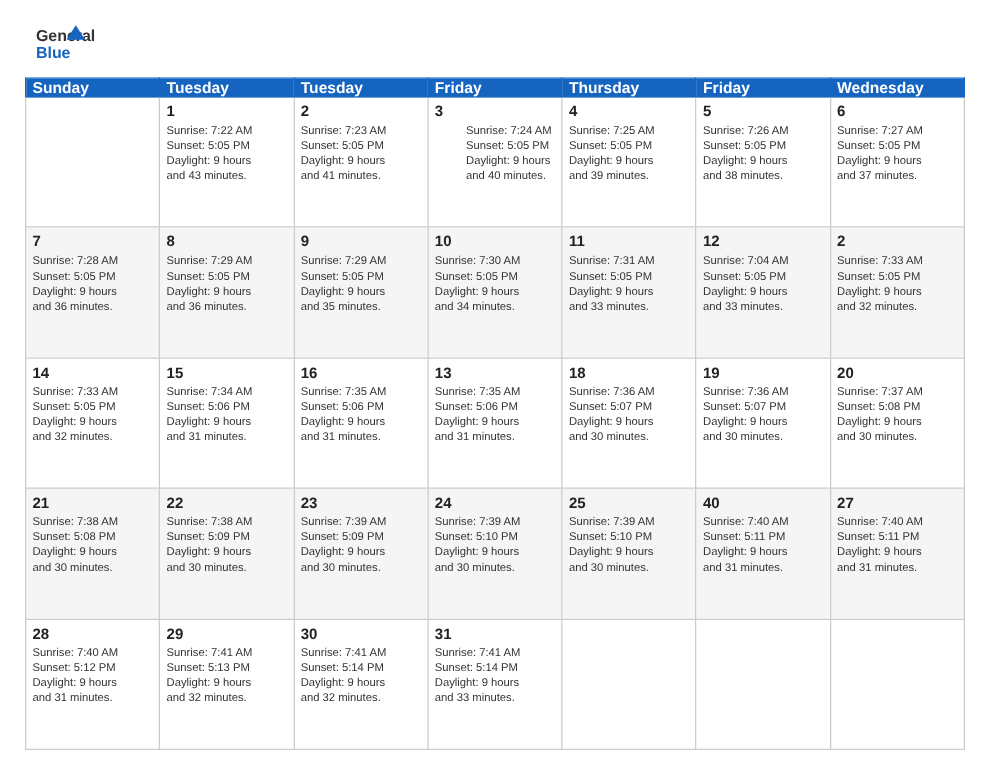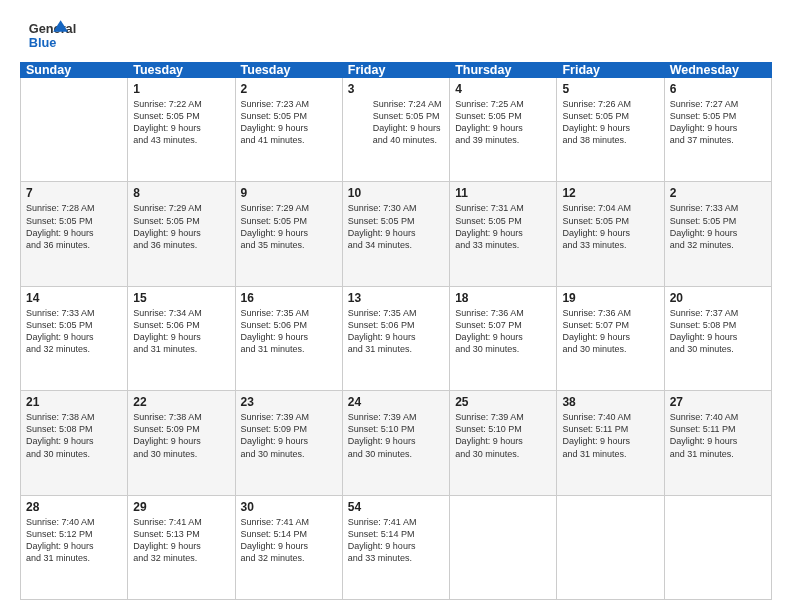--- a/index.html
+++ b/index.html
@@ -299,21 +299,21 @@
 and 30 minutes.</div>
           </td>
           <td>
             <span class="day-num">25</span>
             <div class="cell-content" style="white-space: pre-line;">Sunrise: 7:39 AM
 Sunset: 5:10 PM
 Daylight: 9 hours
 and 30 minutes.</div>
           </td>
           <td>
-            <span class="day-num">38</span>
+            <span class="day-num">40</span>
             <div class="cell-content" style="white-space: pre-line;">Sunrise: 7:40 AM
 Sunset: 5:11 PM
 Daylight: 9 hours
 and 31 minutes.</div>
           </td>
           <td>
             <span class="day-num">27</span>
             <div class="cell-content" style="white-space: pre-line;">Sunrise: 7:40 AM
 Sunset: 5:11 PM
 Daylight: 9 hours
@@ -336,21 +336,21 @@
 and 32 minutes.</div>
           </td>
           <td>
             <span class="day-num">30</span>
             <div class="cell-content" style="white-space: pre-line;">Sunrise: 7:41 AM
 Sunset: 5:14 PM
 Daylight: 9 hours
 and 32 minutes.</div>
           </td>
           <td>
-            <span class="day-num">54</span>
+            <span class="day-num">31</span>
             <div class="cell-content" style="white-space: pre-line;">Sunrise: 7:41 AM
 Sunset: 5:14 PM
 Daylight: 9 hours
 and 33 minutes.</div>
           </td>
           <td class="empty-cell"></td>
           <td class="empty-cell"></td>
           <td class="empty-cell"></td>
         </tr>
       </tbody>

